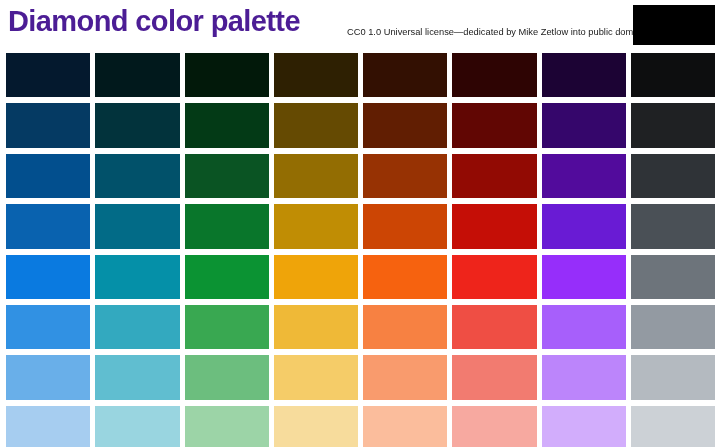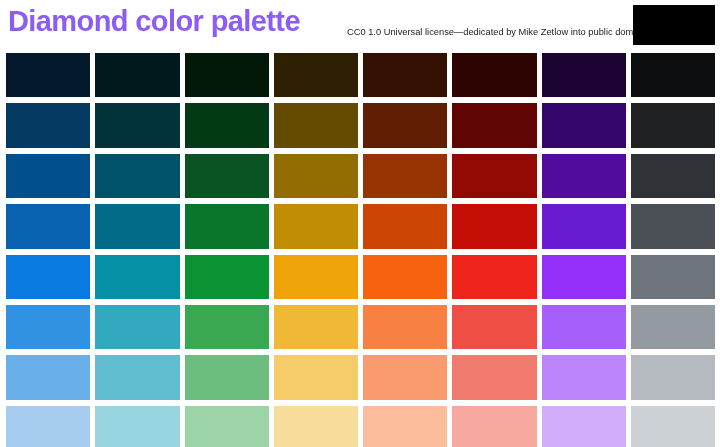--- a/index.html
+++ b/index.html
@@ -33,21 +33,21 @@
 
   #palette-title {
     position: absolute;
     left: 8px;
     top: 4px;
     font-family: "Liberation Sans", sans-serif;
     font-weight: bold;
     font-size: 29px;
     line-height: 34px;
     letter-spacing: -0.6px;
-    color: #8b5cf6;
+    color: #4c1d95;
     white-space: nowrap;
   }
 
   #license-text {
     position: absolute;
     left: 347px;
     top: 26px;
     font-family: "Liberation Sans", sans-serif;
     font-size: 9.3px;
     line-height: 12px;

